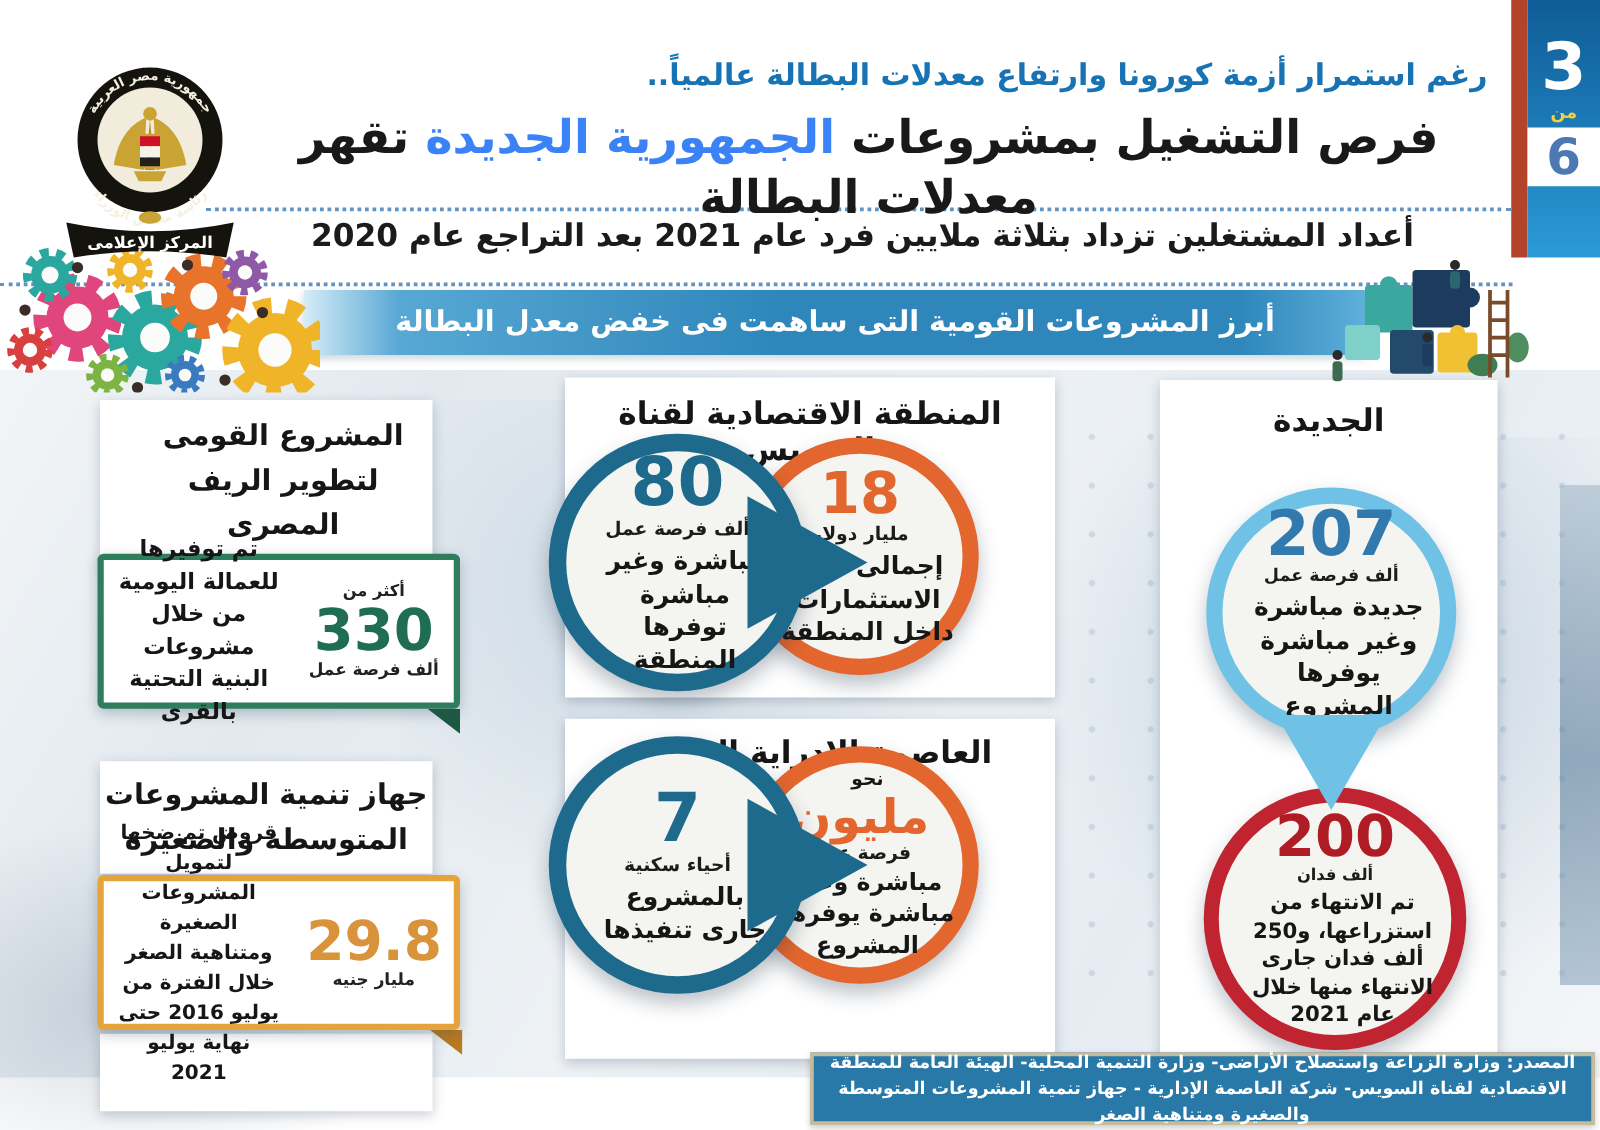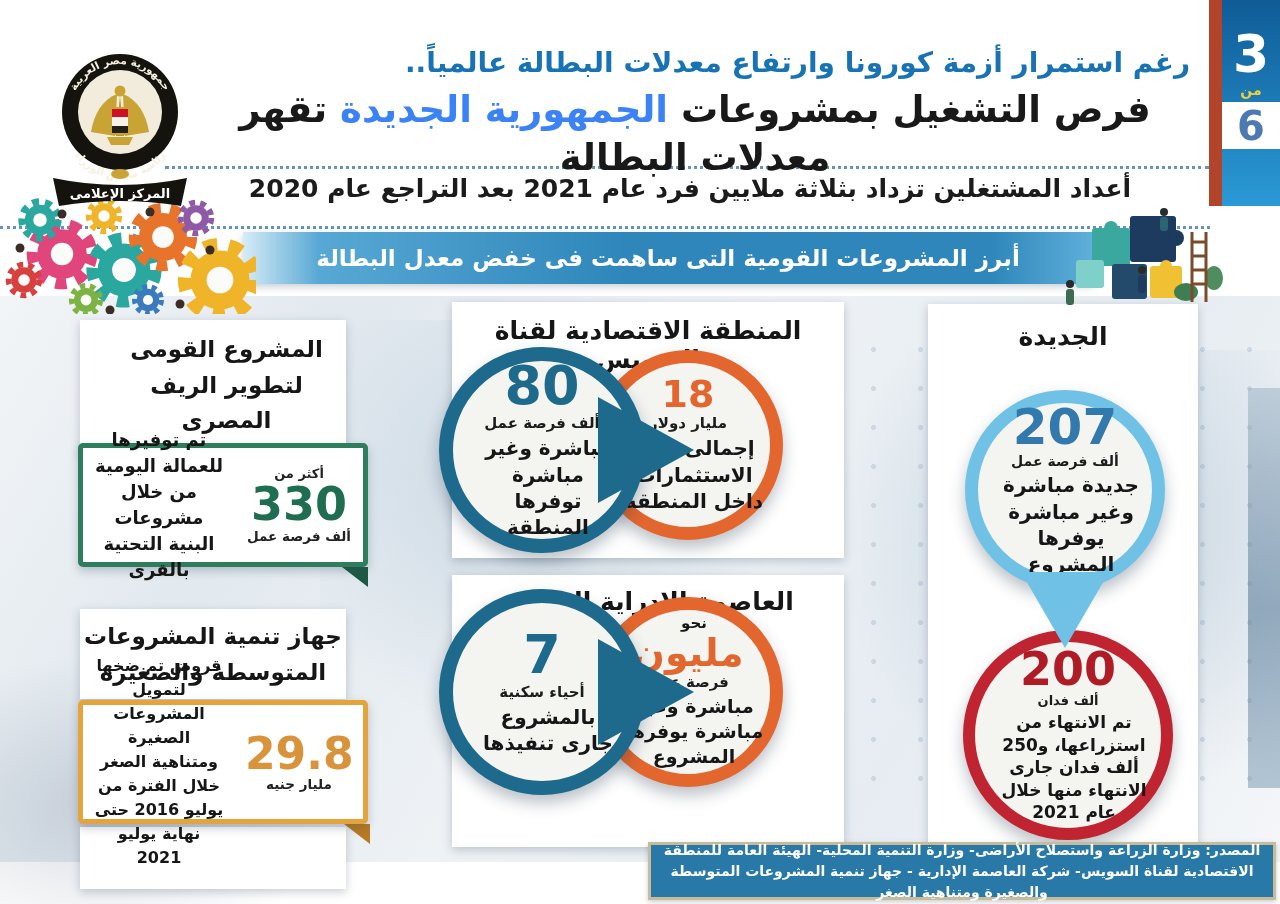--- a/index.html
+++ b/index.html
@@ -24,21 +24,21 @@
   .bg-dots { left:850px; top:330px; width:420px; height:470px; opacity:.45;
     background-image:radial-gradient(circle, rgba(120,150,180,.55) 2.2px, transparent 2.8px);
     background-size:47px 39px; }
   .bg-strip { left:1248px; top:388px; width:32px; height:400px; opacity:.55;
     background:linear-gradient(#9fb4c6,#4f7493 55%,#7e9db5); }
 
   .dotted { border-top:3px dotted #2d6fb0; opacity:.75; }
 
   
   .tagline { left:400px; top:46px; width:790px; text-align:right;
-    font-size:28px; font-weight:bold; color:#1873b4; }
+    font-size:24px; font-weight:bold; color:#1873b4; }
   .main-title { left:180px; top:86px; width:1030px; text-align:center;
     font-size:37px; font-weight:bold; color:#191919; line-height:1.3; }
   .main-title .hl { color:#3b82f6; }
   .subtitle { left:190px; top:174px; width:1000px; text-align:center;
     font-size:25px; font-weight:bold; color:#1b1b1b; }
 
   
   .banner { left:243px; top:232px; width:850px; height:52px; z-index:2;
     background:linear-gradient(to right,#d6ecf7 0%,#57a8d4 9%,#2e86ba 45%,#2e86ba 88%,#5fb0da 100%);
     display:flex; align-items:center; justify-content:center;
@@ -241,21 +241,21 @@
     <div class="stat-desc" style="font-size:16px;line-height:1.5;">قروض تم ضخها لتمويل المشروعات الصغيرة ومتناهية الصغر خلال الفترة من يوليو 2016 حتى نهاية يوليو 2021</div>
   </div>
   <div class="fold" style="left:344px;top:824px;width:26px;height:20px;background:#b97a22;clip-path:polygon(0 0,100% 0,100% 100%);"></div>
   <div class="card" style="left:80px;top:827px;width:266px;height:62px;"></div>
 
   <div class="card" style="left:452px;top:302px;width:392px;height:256px;">
     <div class="card-title" style="padding-top:14px;font-size:25px;">المنطقة الاقتصادية لقناة السويس</div>
   </div>
   <div class="circle" style="left:593px;top:350px;width:190px;height:190px;border-width:13px;border-color:#e2662e;">
     <div class="cc" style="width:160px;margin:auto;">
-      <div class="num" style="font-size:38px;color:#e2662e;">18</div>
+      <div class="num" style="font-size:46px;color:#e2662e;">18</div>
       <div class="unit">مليار دولار</div>
       <div class="cdesc" style="font-size:20px;">إجمالى حجم الاستثمارات داخل المنطقة</div>
     </div>
   </div>
   <div class="arrow-right" style="left:598px;top:397px;border-left:96px solid #1e6a8d;"></div>
   <div class="circle" style="left:439px;top:347px;width:206px;height:206px;border-width:14px;border-color:#1e6a8d;">
     <div class="cc" style="width:155px;margin:auto;">
       <div class="num" style="font-size:54px;color:#1e6a8d;">80</div>
       <div class="unit">ألف فرصة عمل</div>
       <div class="cdesc" style="font-size:20px;">مباشرة وغير مباشرة توفرها المنطقة</div>

